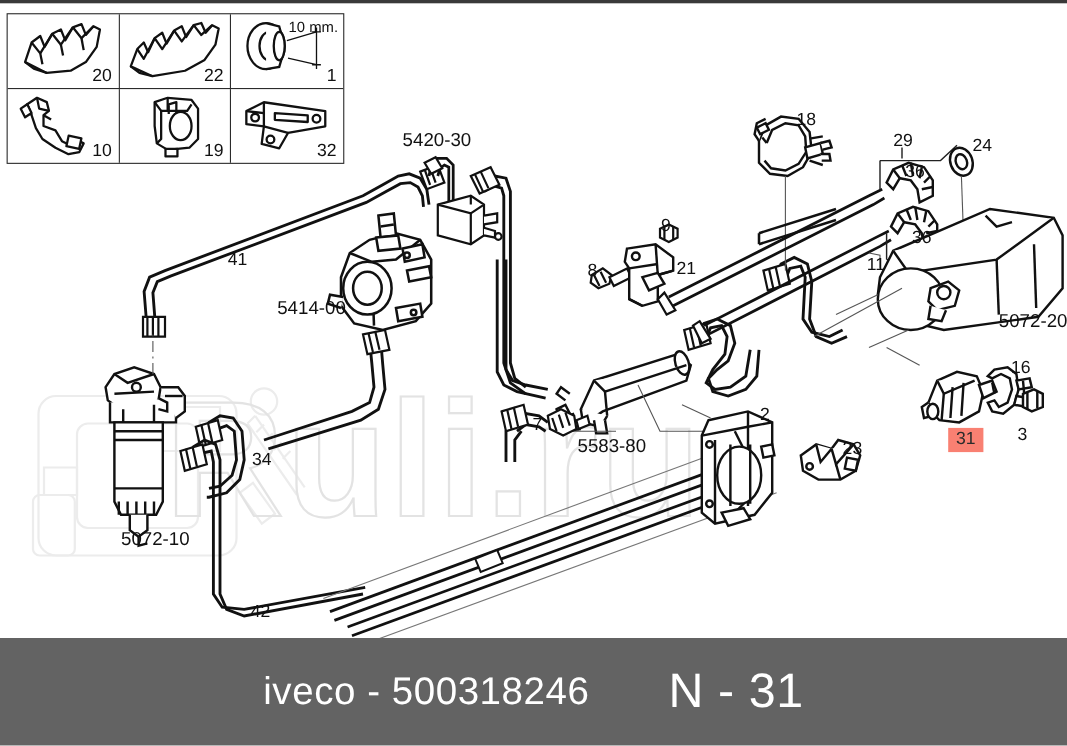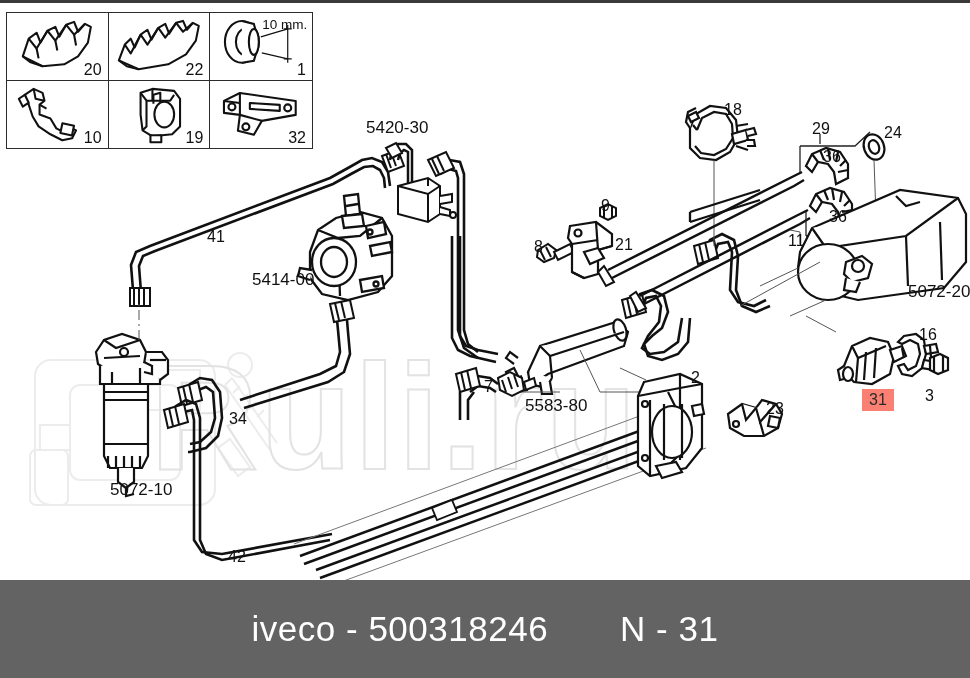--- a/index.html
+++ b/index.html
@@ -111,21 +111,21 @@
     justify-content: center;
   }
   .footer-brand {
     color: #ffffff;
     font-size: 35px;
     letter-spacing: 0.5px;
     font-family: "Liberation Sans", sans-serif;
   }
   .footer-sheet {
     color: #ffffff;
-    font-size: 35px;
+    font-size: 44px;
     margin-left: 72px;
     letter-spacing: 0.5px;
     font-family: "Liberation Sans", sans-serif;
   }
   .svg-layer {
     position: absolute;
     left: 0; top: 0;
     width: 970px;
     height: 580px;
   }

